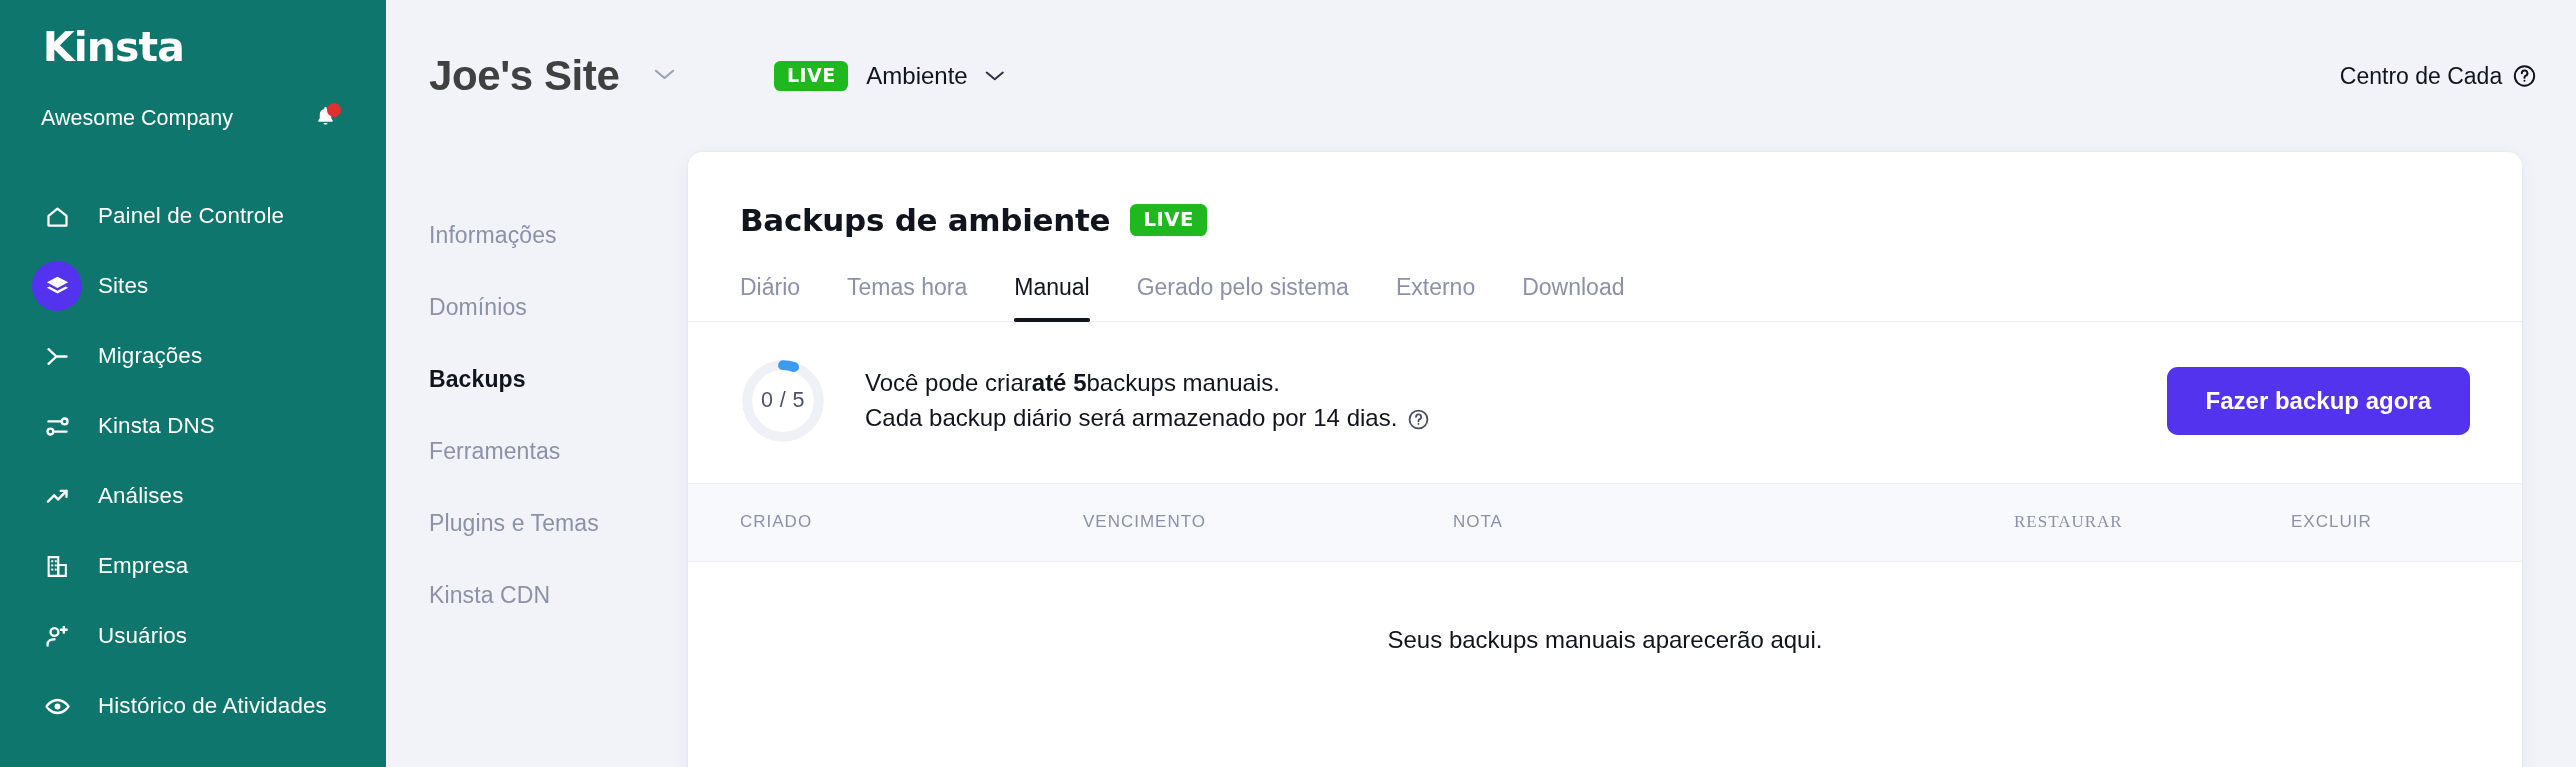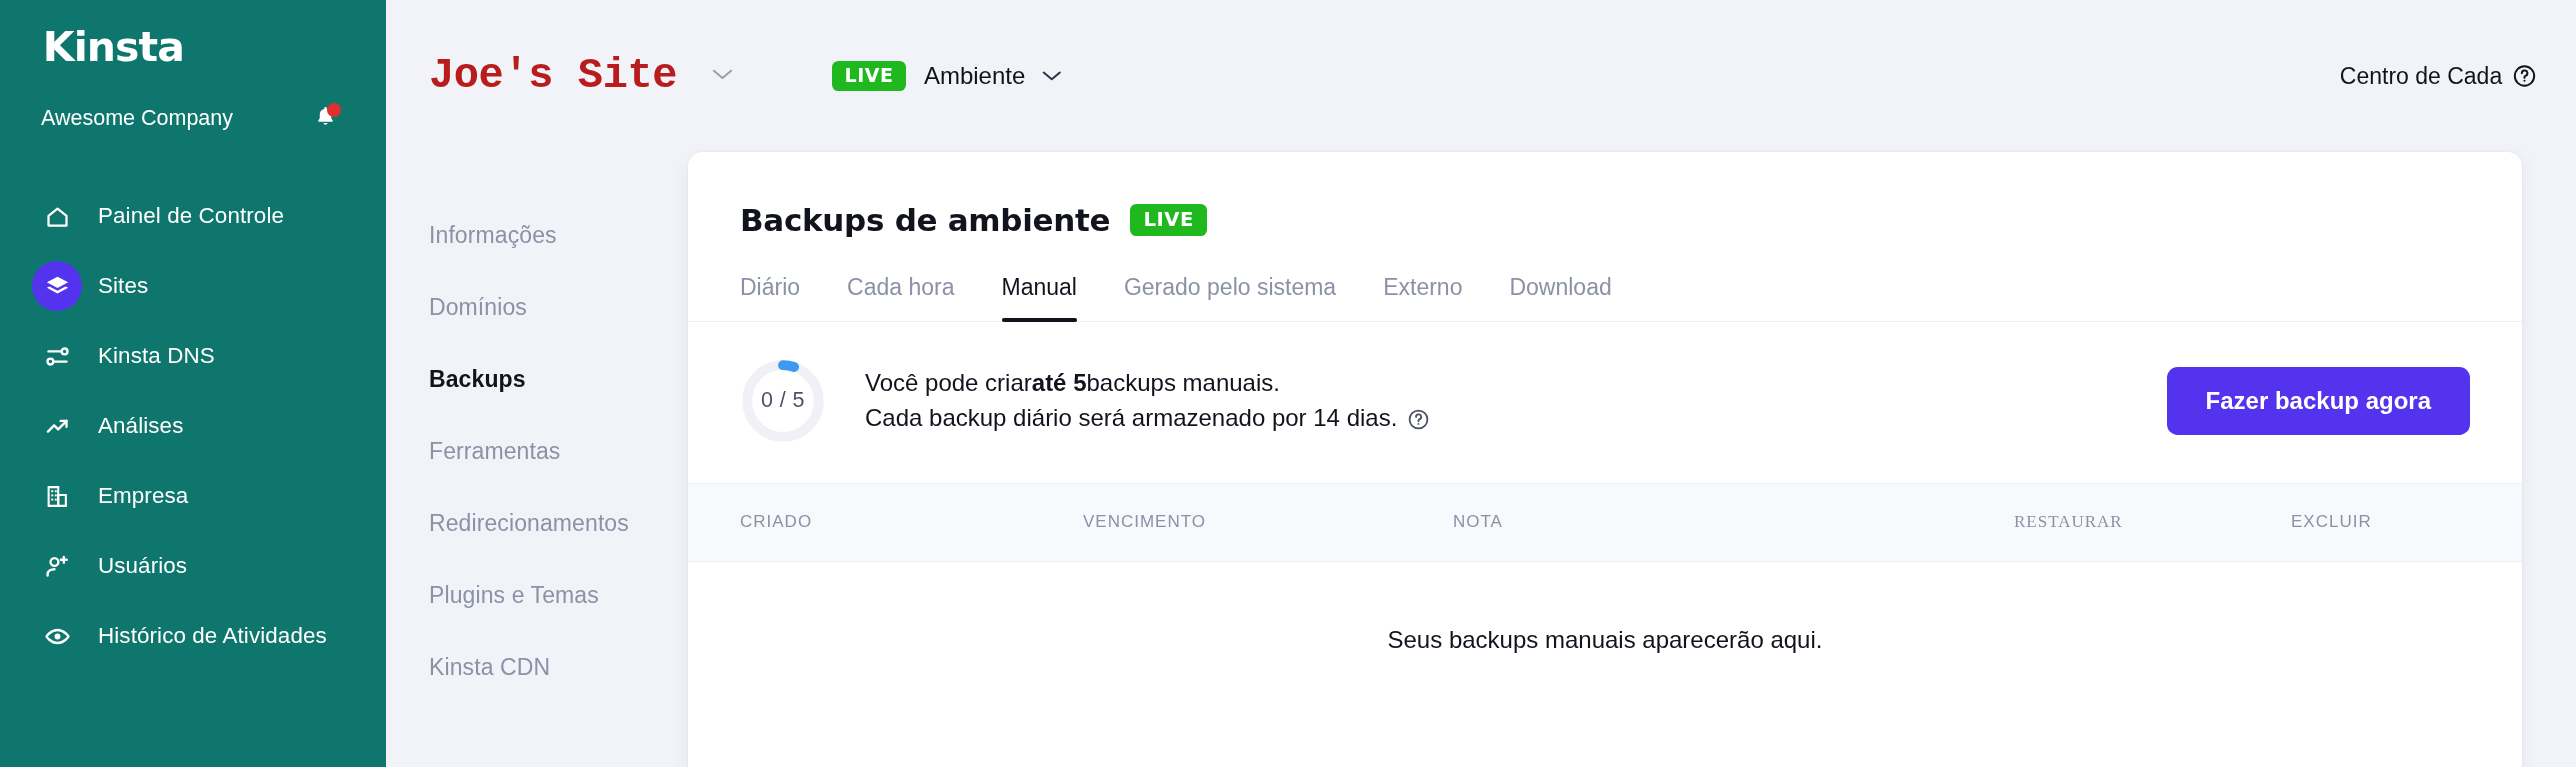--- a/index.html
+++ b/index.html
@@ -133,23 +133,23 @@
     flex: 0 0 152px;
     display: flex;
     align-items: center;
     padding: 0 45px 0 43px;
     position: relative;
   }
 
   .site-title {
     font-size: 42px;
     font-weight: 700;
-    color: #b91c1c;
+    color: #404040;
     letter-spacing: -0.4px;
-    font-family: Liberation Mono, monospace;
+    font-family: Liberation Sans, sans-serif;
   }
 
   .site-caret {
     margin-left: 34px;
     display: flex;
     align-items: center;
     cursor: pointer;
   }
 
   .env-group {
@@ -456,20 +456,29 @@
       <div class="nav-item active">
         <span class="nav-icon">
           <svg width="25" height="25" viewBox="0 0 24 24" fill="#ffffff">
             <path d="M12 2.6 1.8 8 12 13.4 22.2 8z"></path>
             <path d="M12 16.1 4.3 12.0 1.8 13.3 12 18.7 22.2 13.3 19.7 12.0z"></path>
           </svg>
         </span>
         <span class="nav-label">Sites</span>
       </div>
 
+      <div class="nav-item">
+        <span class="nav-icon">
+          <svg width="27" height="27" viewBox="0 0 24 24" fill="none" stroke="#ffffff" stroke-width="2.1" stroke-linecap="round" stroke-linejoin="round">
+            <path d="M4 5.5 11 12l-7 6.5"></path>
+            <path d="M11 12h9"></path>
+          </svg>
+        </span>
+        <span class="nav-label">Migrações</span>
+      </div>
 
       <div class="nav-item">
         <span class="nav-icon">
           <svg width="27" height="27" viewBox="0 0 24 24" fill="none" stroke="#ffffff" stroke-width="2.1" stroke-linecap="round" stroke-linejoin="round">
             <path d="M4 7.5h11"></path>
             <path d="M20 16.5H9"></path>
             <circle cx="18.3" cy="7.5" r="2.6"></circle>
             <circle cx="5.7" cy="16.5" r="2.6"></circle>
           </svg>
         </span>
@@ -561,37 +570,36 @@
       </div>
     </header>
 
     <div class="body-area">
 
       <nav class="subnav">
         <div class="subnav-item">Informações</div>
         <div class="subnav-item">Domínios</div>
         <div class="subnav-item active">Backups</div>
         <div class="subnav-item">Ferramentas</div>
-        <div class="subnav-item">Redirecionamentos</div>
         <div class="subnav-item">Plugins e Temas</div>
         <div class="subnav-item">Kinsta CDN</div>
       </nav>
 
       <div class="card-wrap">
         <section class="card">
 
           <div class="card-head">
             <div class="card-title-row">
               <h1 class="card-title">Backups de ambiente</h1>
               <span class="badge-live">LIVE</span>
             </div>
 
             <div class="tabs">
               <div class="tab">Diário</div>
-              <div class="tab">Cada hora</div>
+              <div class="tab">Temas hora</div>
               <div class="tab active">Manual</div>
               <div class="tab">Gerado pelo sistema</div>
               <div class="tab">Externo</div>
               <div class="tab">Download</div>
             </div>
           </div>
 
           <div class="quota-row">
 
             <div class="ring">

